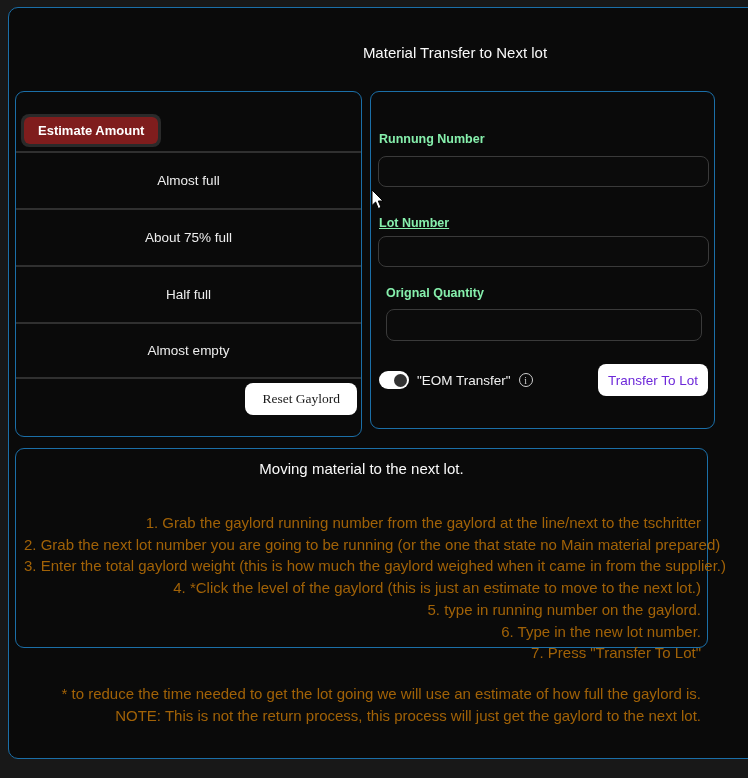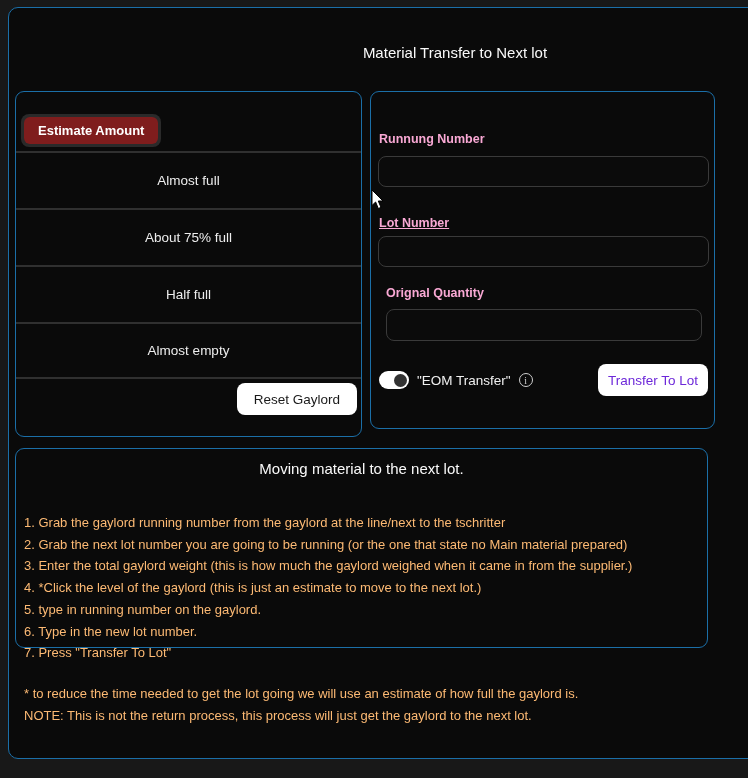--- a/index.html
+++ b/index.html
@@ -52,25 +52,25 @@
     width: 100%; height: 57px;
     background: transparent; border: none; border-top: 2px solid #303030;
     color: #ededed; font-family: inherit; font-size: 13.5px; cursor: pointer;
   }
   .level-row:last-child { border-bottom: 2px solid #303030; }
 
   .reset-btn {
     position: absolute; right: 4px; top: 291px; height: 32px;
     padding: 0 17px; background: #ffffff; color: #191919;
     border: none; border-radius: 8px;
-    font-family: Liberation Sans, sans-serif; font-size: 13.5px; cursor: pointer;
+    font-family: Liberation Serif, serif; font-size: 13.5px; cursor: pointer;
   }
 
   
-  .field-label { position: absolute; font-size: 12.5px; font-weight: bold; color: #f9a8d4; }
+  .field-label { position: absolute; font-size: 12.5px; font-weight: bold; color: #86efac; }
   .lbl-running  { left: 8px;  top: 40px; }
   .lbl-lot      { left: 8px;  top: 124px; text-decoration: underline; }
   .lbl-quantity { left: 15px; top: 194px; }
   .field {
     position: absolute;
     background: #0b0b0b; border: 1px solid #3a3a3a; border-radius: 8px;
     color: #f0f0f0; font-family: inherit; font-size: 13px; padding: 0 10px;
     outline: none;
   }
   .fld-running  { left: 7px;  top: 64px;  width: 331px; height: 31px; }
@@ -103,21 +103,21 @@
     font-family: inherit; font-size: 13.5px; cursor: pointer; margin-left: 13px;
   }
 
   
   .instructions-heading {
     position: absolute; top: 11px; left: 0; width: 100%;
     text-align: center; font-size: 15px; color: #fafafa;
   }
   .steps { position: absolute; left: 8px; top: 63px; right: 6px; }
   .steps .step, .footnotes .footnote {
-    font-size: 13px; line-height: 21.7px; color: #fdba74; white-space: nowrap;
+    font-size: 15px; line-height: 21.7px; color: #a16207; white-space: nowrap; text-align: right;
   }
   .footnotes { position: absolute; left: 8px; top: 234px; right: 6px; }
 
   
   .cursor { position: absolute; left: 371px; top: 189px; width: 14px; height: 21px; pointer-events: none; }
 </style>
 </head>
 <body>
 
 <div class="outer">

